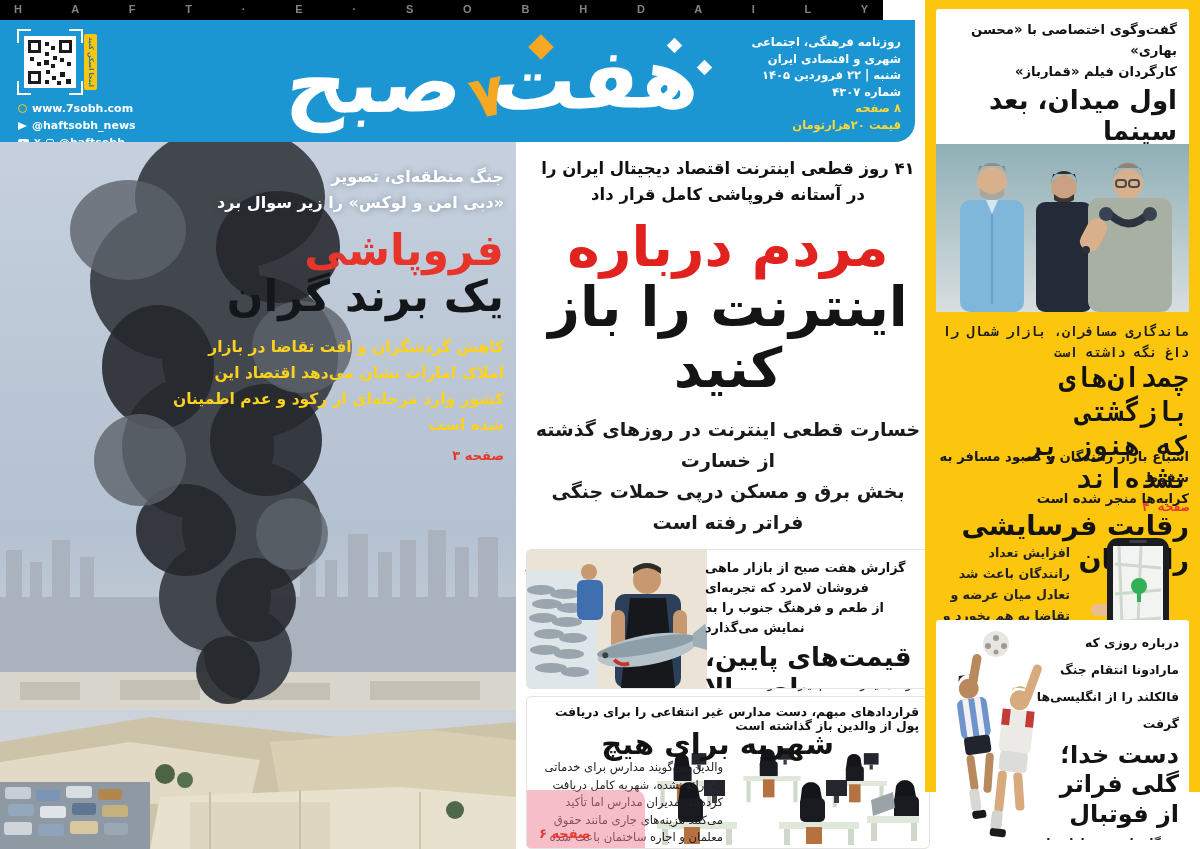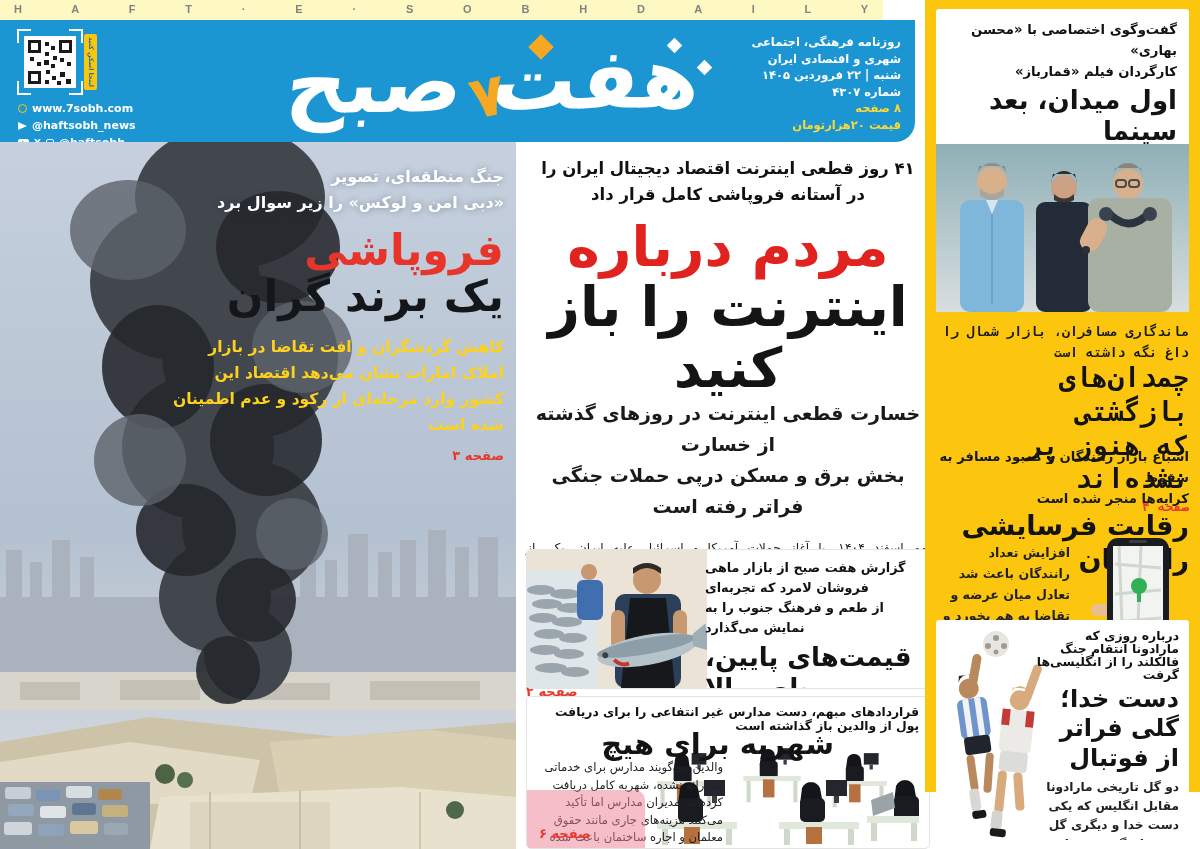--- a/index.html
+++ b/index.html
@@ -2,21 +2,21 @@
 <html lang="fa"><head>
 <meta charset="utf-8">
 <style>
   html,body{margin:0;padding:0;background:#e9e9e9;}
   .page{position:relative;width:1200px;height:849px;background:#ffffff;overflow:hidden;
         font-family:"DejaVu Sans",sans-serif;margin:0 auto;}
   .abs{position:absolute;}
   .rtl{direction:rtl;}
 
   
-  .topstrip{left:0;top:0;width:883px;height:20px;background:#fef9c3;box-sizing:border-box;
+  .topstrip{left:0;top:0;width:883px;height:20px;background:#000000;box-sizing:border-box;
             padding:3px 14px 0;color:#828282;font:bold 11px "Liberation Sans",sans-serif;
             text-align:justify;text-align-last:justify;letter-spacing:1px;}
 
   
   .header{left:0;top:20px;width:915px;height:122px;background:#1b96d2;border-radius:0 0 20px 0;}
   .qrwrap{left:20px;top:12px;width:74px;height:62px;}
   .qrframe{position:absolute;left:0;top:0;width:60px;height:60px;}
   .qrframe i{position:absolute;width:12px;height:12px;border:2px solid #fff;}
   .qrframe i.tl{left:-3px;top:-3px;border-right:none;border-bottom:none;}
   .qrframe i.tr{right:-3px;top:-3px;border-left:none;border-bottom:none;}
@@ -62,21 +62,21 @@
   .lead-h-blk{color:#15161a;font-size:43px;font-weight:bold;line-height:1.1;letter-spacing:-1px;}
   .lead-deck{color:#fdd21c;font-size:15.5px;font-weight:bold;line-height:26px;margin-top:14px;}
   .pageref{color:#e6392e;font-size:13px;font-weight:bold;}
   .lead-page{margin-top:10px;}
 
   
   .mainstory{left:526px;top:156px;width:404px;text-align:center;}
   .main-kicker{font-size:16.5px;font-weight:bold;color:#111;line-height:26px;}
   .main-h-red{color:#e0231f;font-size:55px;font-weight:bold;line-height:1.08;margin-top:10px;letter-spacing:-2px;}
   .main-h-blk{color:#141414;font-size:55px;font-weight:bold;line-height:1.1;letter-spacing:-2px;}
-  .main-deck{font-size:19px;font-weight:bold;color:#1a1a1a;line-height:31px;}
+  .main-deck{font-size:19px;font-weight:bold;color:#1a1a1a;line-height:31px;margin-top:16px;}
   .main-body{font-size:12.3px;color:#222;line-height:20px;text-align:justify;margin-top:16px;}
   .main-page{text-align:left;margin-top:6px;}
 
   
   .cbox{border:1px solid #e3e3e3;border-radius:5px;background:#fff;box-sizing:border-box;overflow:hidden;}
   .fishbox{left:526px;top:549px;width:404px;height:140px;}
   .fish-art{position:absolute;left:0;top:0;width:180px;height:138px;}
   .fish-text{position:absolute;right:0;top:0;width:224px;padding:8px 10px 0 0;text-align:left;box-sizing:border-box;}
   .s-kicker{font-size:12.8px;font-weight:bold;color:#111;line-height:20px;}
   .s-head{font-size:26px;font-weight:bold;color:#131313;line-height:1.2;margin-top:4px;letter-spacing:-1px;}
@@ -108,21 +108,21 @@
 
   .driversec{position:absolute;left:11px;top:446px;width:253px;height:170px;text-align:right;}
   .drv-body{position:absolute;left:2px;top:96px;width:132px;font-size:12.6px;font-weight:bold;
             color:#222;line-height:21px;text-align:right;}
   .drv-page{position:absolute;left:2px;top:202px;}
   .phone-art{position:absolute;right:0;top:88px;width:118px;height:150px;}
 
   .marabox{top:620px;height:220px;}
   .mara-art{position:absolute;left:2px;bottom:0;width:112px;height:214px;}
   .mara-text{position:absolute;right:10px;top:9px;width:145px;text-align:right;}
-  .mara-kicker{font-size:12.4px;font-weight:bold;color:#111;line-height:13px;}
+  .mara-kicker{font-size:12.4px;font-weight:bold;color:#111;line-height:27px;}
   .mara-head{font-size:24px;font-weight:bold;color:#131313;line-height:1.22;margin-top:4px;letter-spacing:-1px;}
   .mara-body{font-size:12.2px;color:#222;line-height:19px;margin-top:5px;font-weight:bold;}
 </style>
 </head>
 <body>
 
 <div class="page">
 
   <div class="abs topstrip">H A F T · E · S O B H D A I L Y</div>
 

